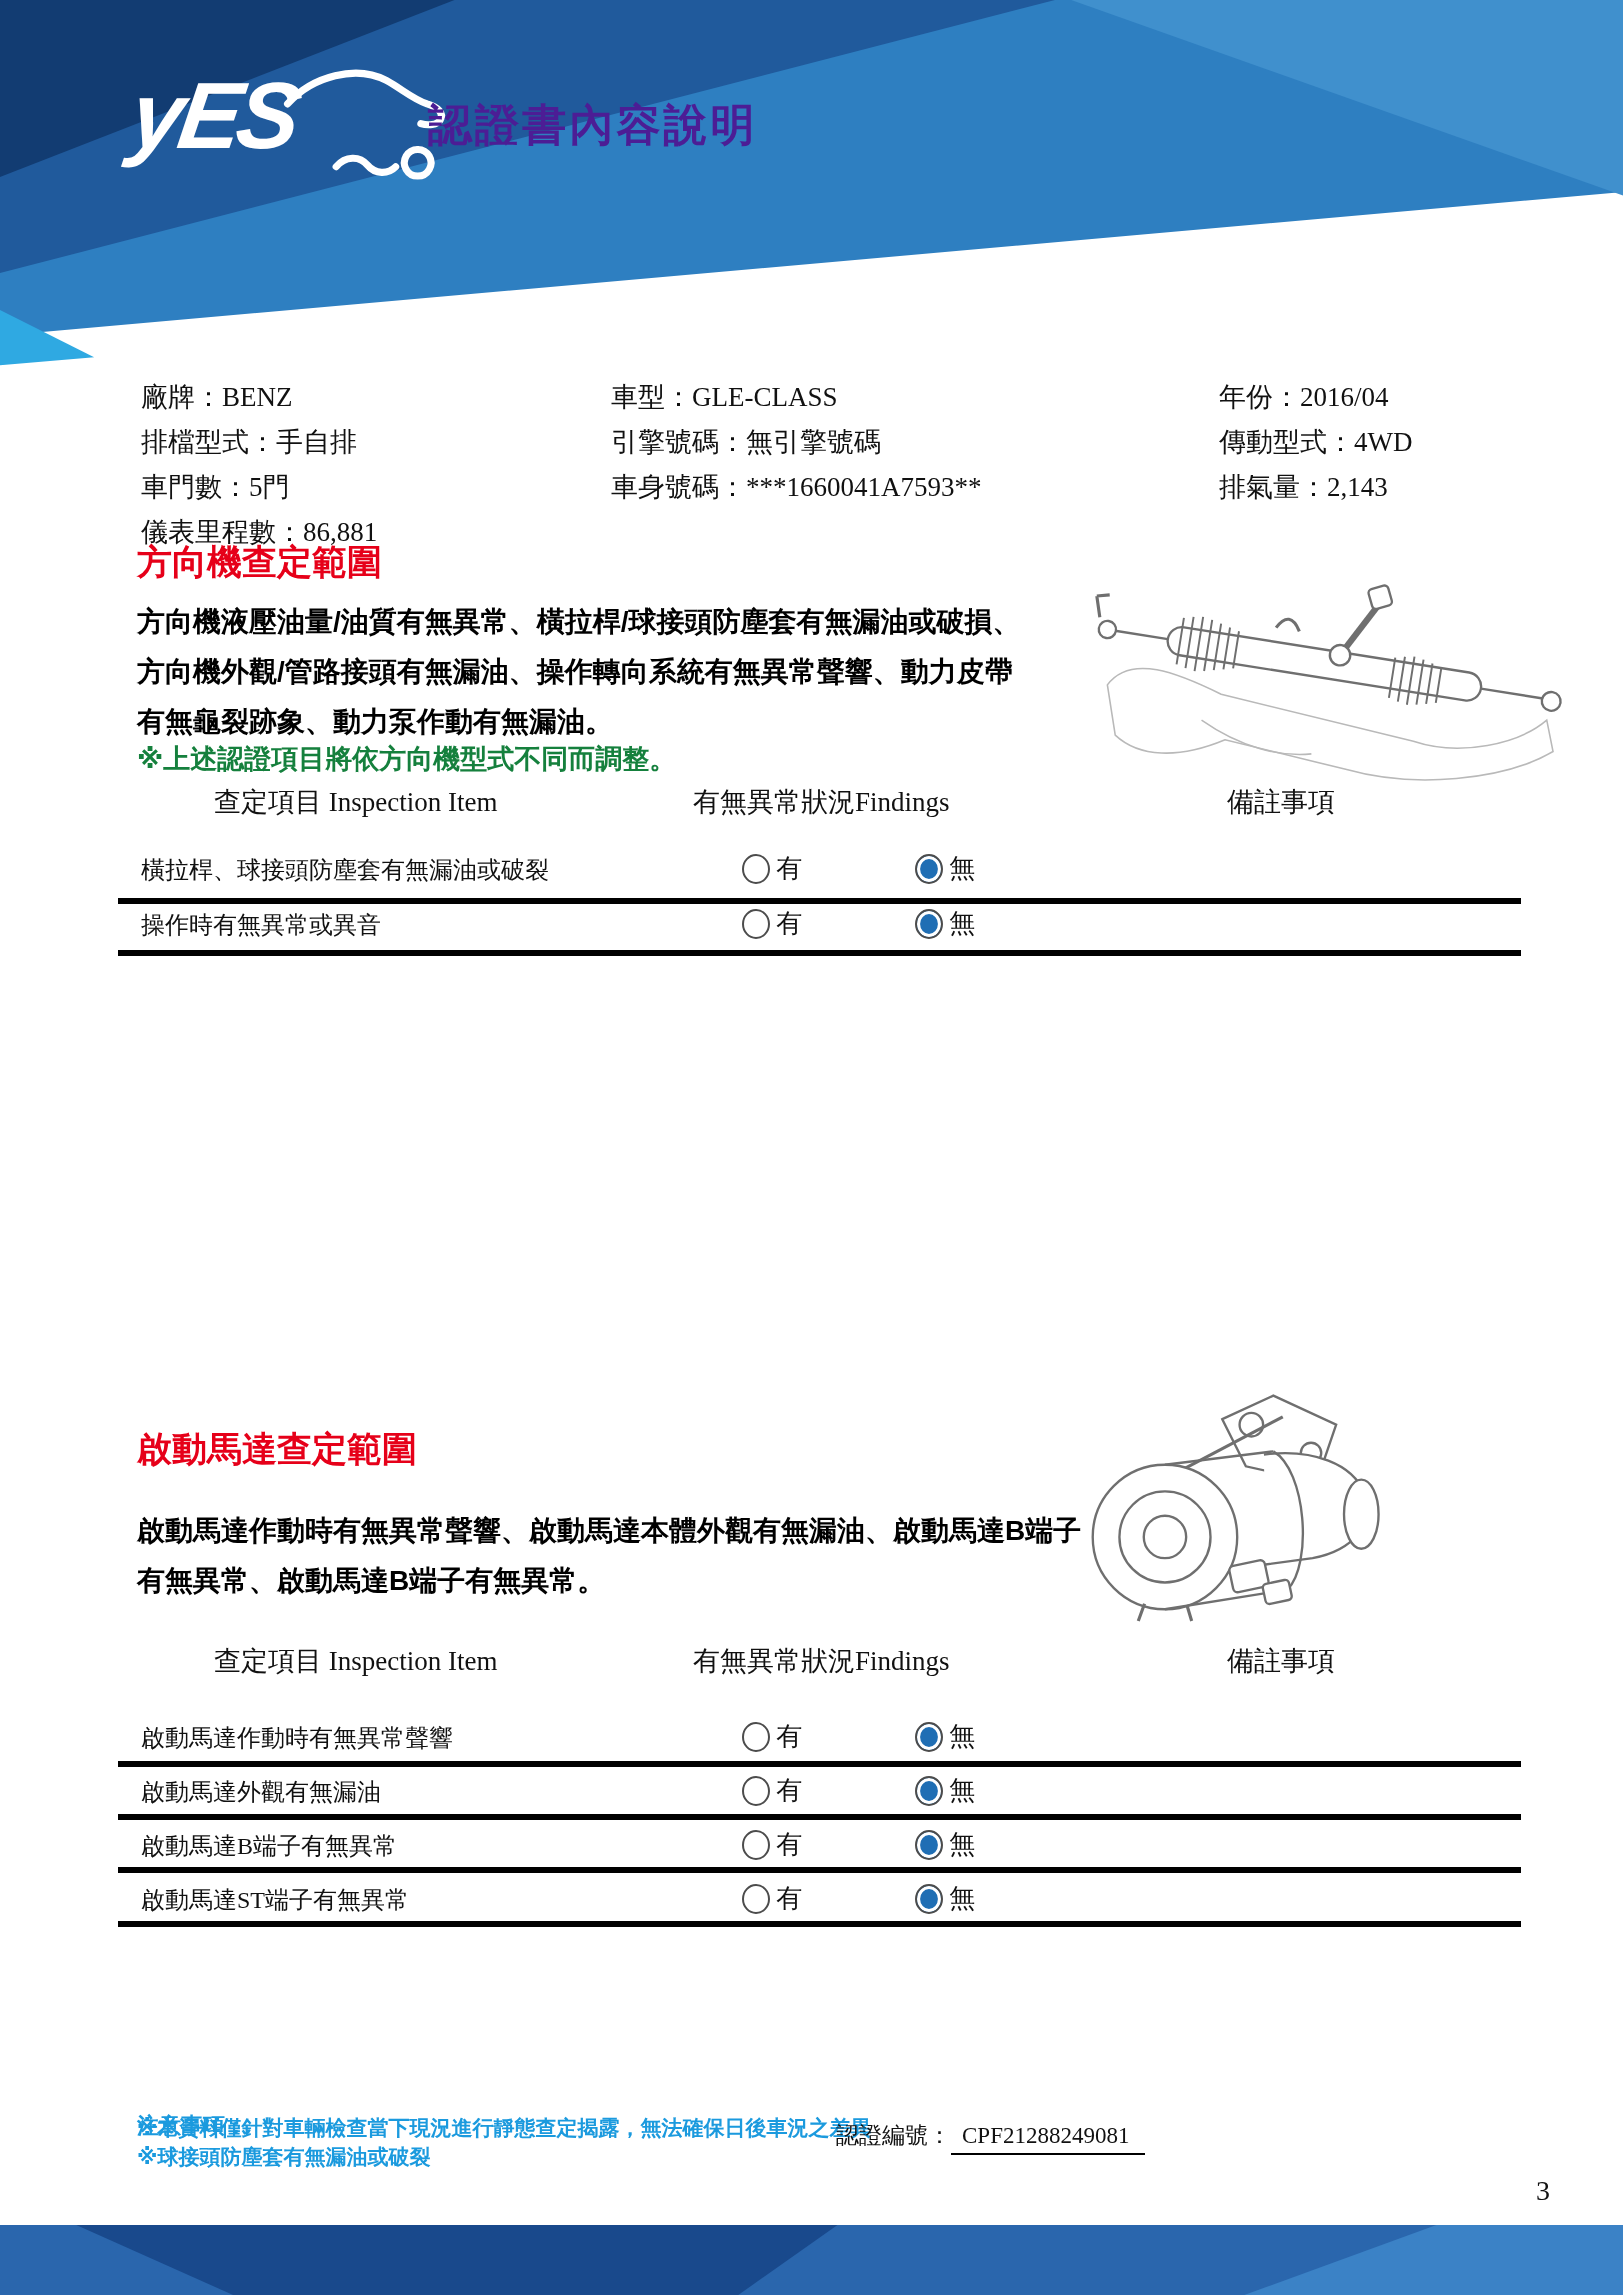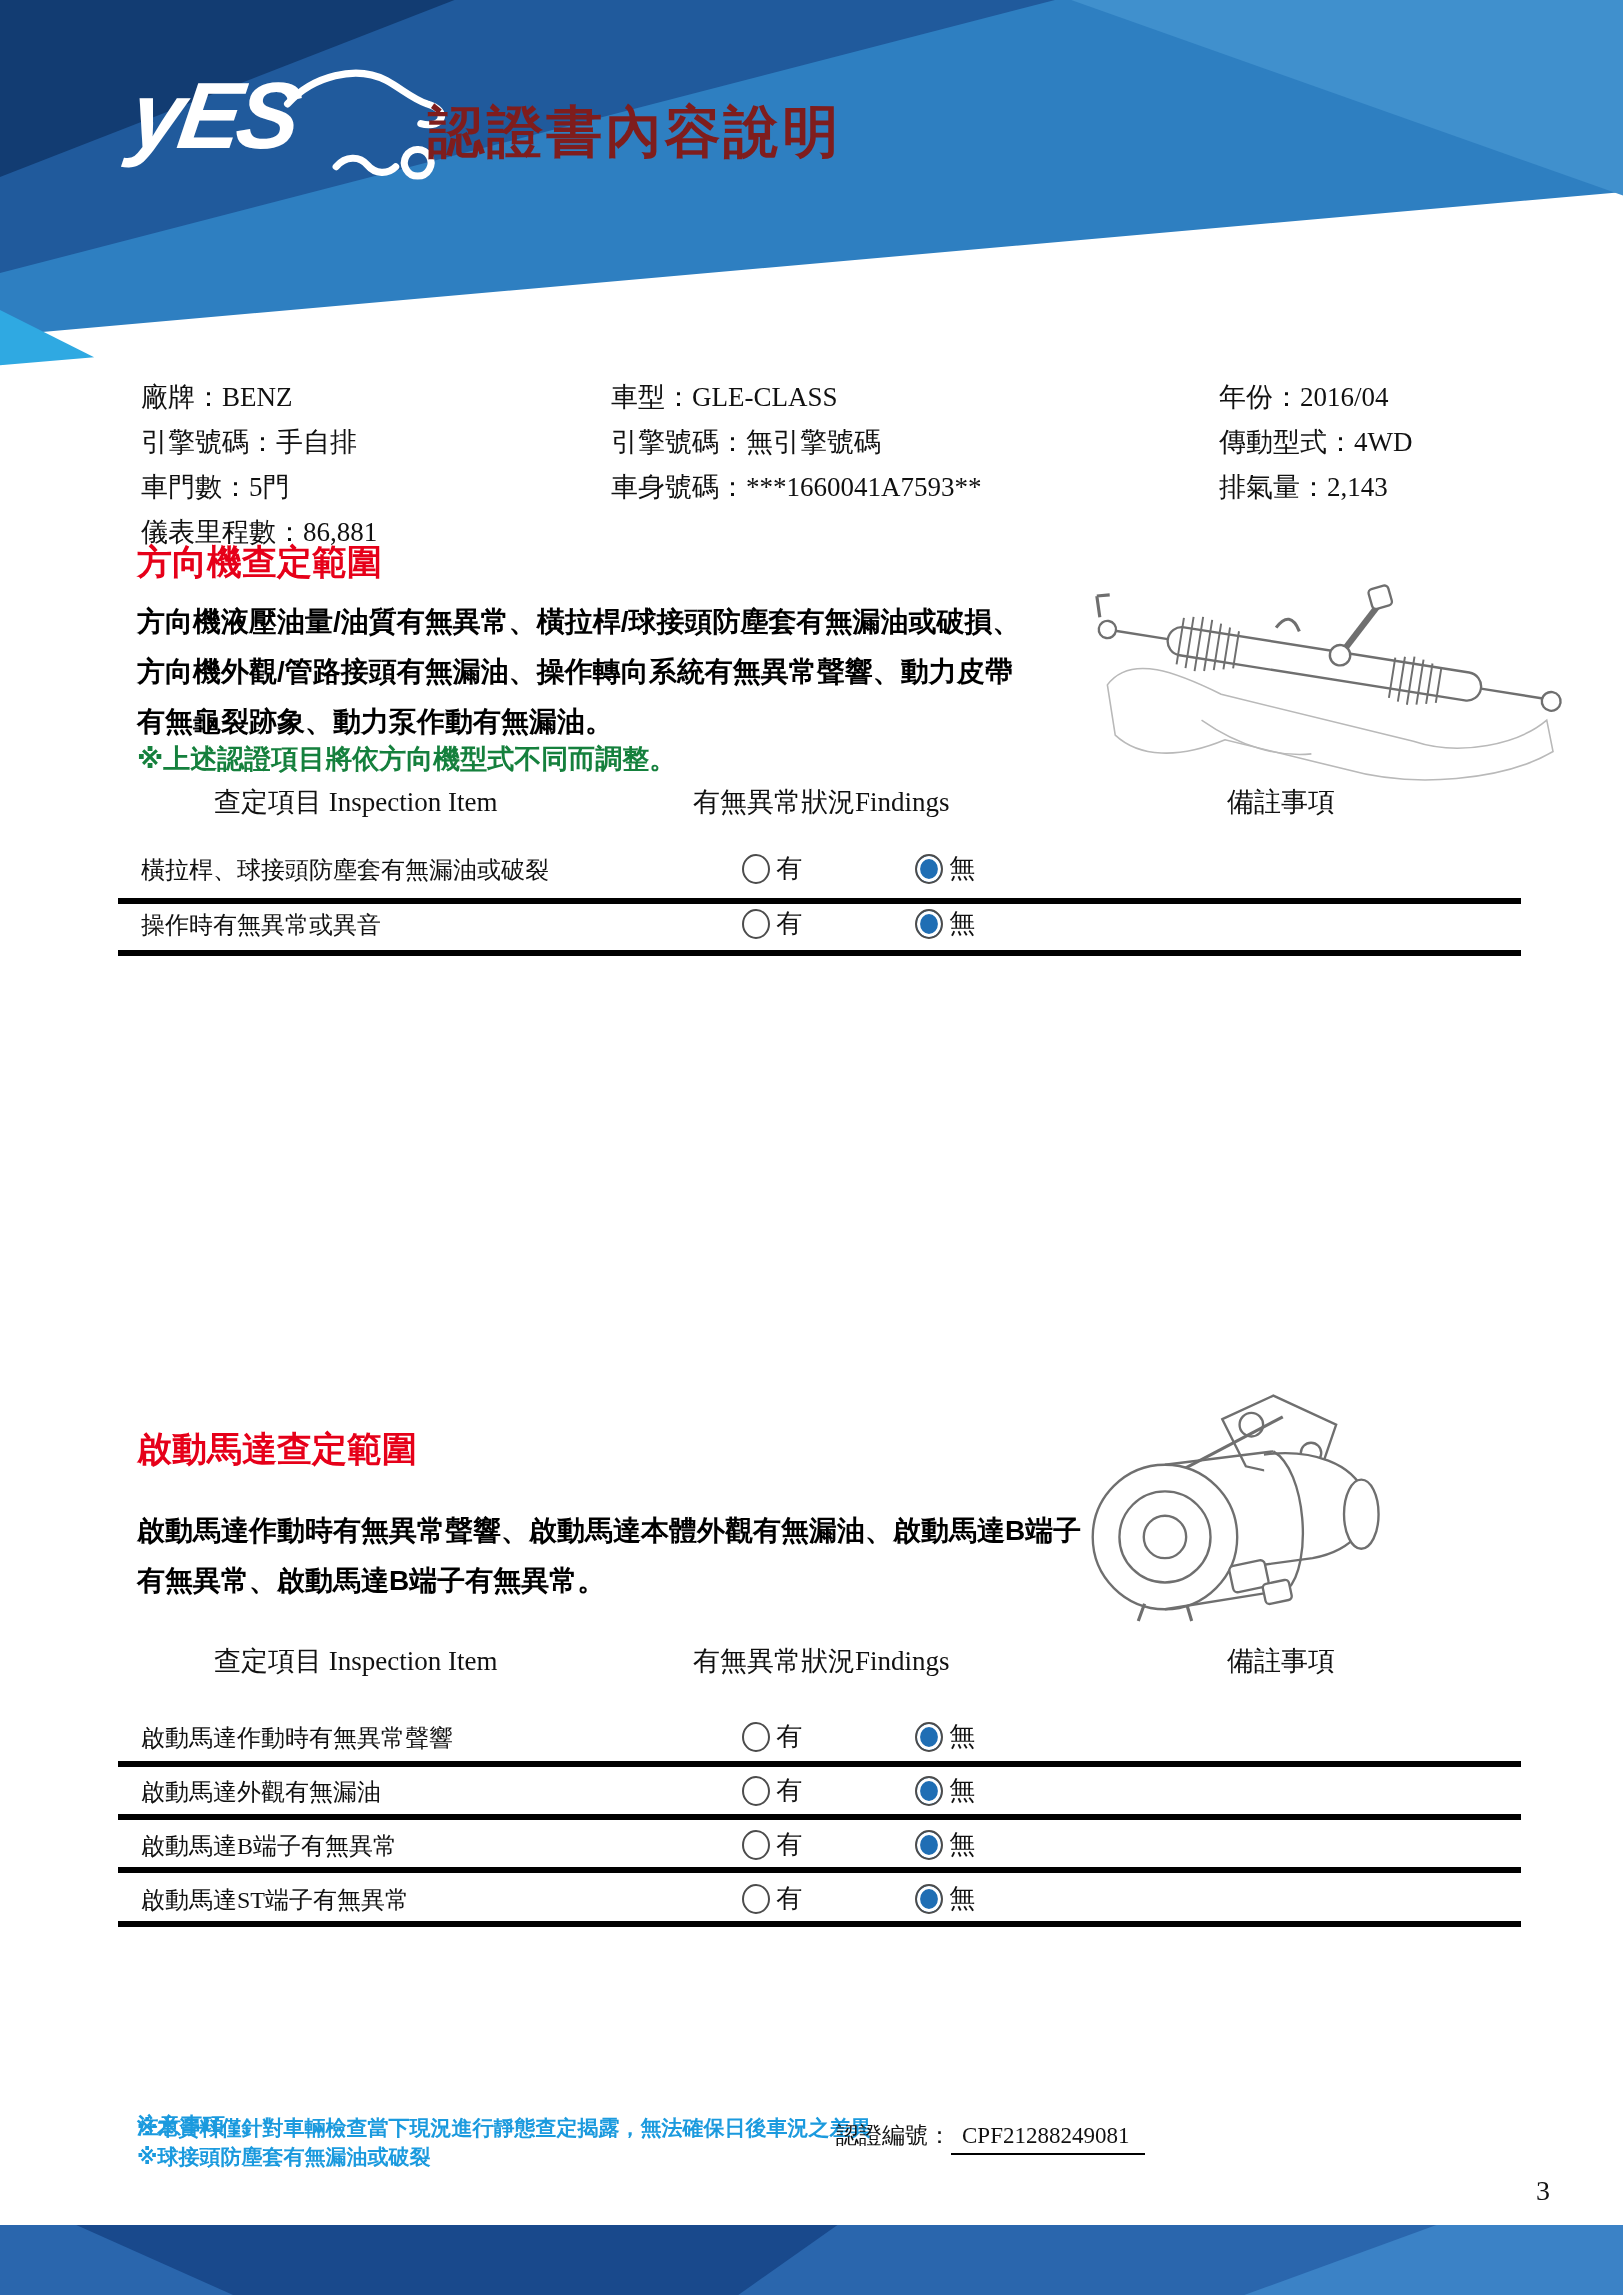--- a/index.html
+++ b/index.html
@@ -13,23 +13,23 @@
   .l-light{background:#4090cd;clip-path:polygon(66% 0,100% 0,100% 53%);}
   .l-mid  {background:#205a9c;clip-path:polygon(0 0,65% 0,0 74%);}
   .l-dark {background:#123c72;clip-path:polygon(0 0,28% 0,0 48%);}
   .l-cyan {background:#2fa9e2;clip-path:polygon(0 84%,5.8% 96.8%,0 99%);}
 
   .logo{position:absolute;left:132px;top:69px;color:#fff;
         font-family:"Liberation Sans","DejaVu Sans",sans-serif;
         font-style:italic;font-weight:bold;font-size:94px;letter-spacing:-4.7px;
         transform:skewX(-8deg);line-height:1;}
   .logo-car{position:absolute;left:264px;top:55px;}
-  .banner-title{position:absolute;left:428px;top:101px;color:#7f1d1d;
-        font-family:"Liberation Sans","DejaVu Sans",sans-serif;
-        font-weight:bold;font-size:56px;letter-spacing:3.1px;line-height:1.1;}
+  .banner-title{position:absolute;left:428px;top:101px;color:#4c1d95;
+        font-family:"Liberation Sans","DejaVu Sans",sans-serif;
+        font-weight:bold;font-size:44px;letter-spacing:3.1px;line-height:1.1;}
 
   
   .info-col{position:absolute;top:375px;font-size:27px;line-height:45px;white-space:nowrap;}
   .info-col.c1{left:141px;} .info-col.c2{left:611px;} .info-col.c3{left:1219px;}
 
   
   .sec-title{position:absolute;left:137px;
         font-family:"Liberation Sans","DejaVu Sans",sans-serif;
         font-weight:bold;font-size:35px;color:#e60019;white-space:nowrap;}
   .desc{position:absolute;left:137px;
@@ -86,21 +86,21 @@
       <path d="M30,62 C62,26 118,12 156,32 C176,43 190,56 208,62 C222,66 230,74 225,82 C221,89 209,90 200,87"></path>
       <path d="M196,120 a17,17 0 1,0 0.1,0"></path>
       <path d="M92,142 C104,128 122,128 132,140 C142,152 158,152 168,142"></path>
     </svg>
 
     <div class="banner-title">認證書內容說明</div>
   </div>
 
   <div class="info-col c1">
     <div>廠牌：BENZ</div>
-    <div>引擎號碼：手自排</div>
+    <div>排檔型式：手自排</div>
     <div>車門數：5門</div>
     <div>儀表里程數：86,881</div>
   </div>
   <div class="info-col c2">
     <div>車型：GLE-CLASS</div>
     <div>引擎號碼：無引擎號碼</div>
     <div>車身號碼：***1660041A7593**</div>
   </div>
   <div class="info-col c3">
     <div>年份：2016/04</div>

